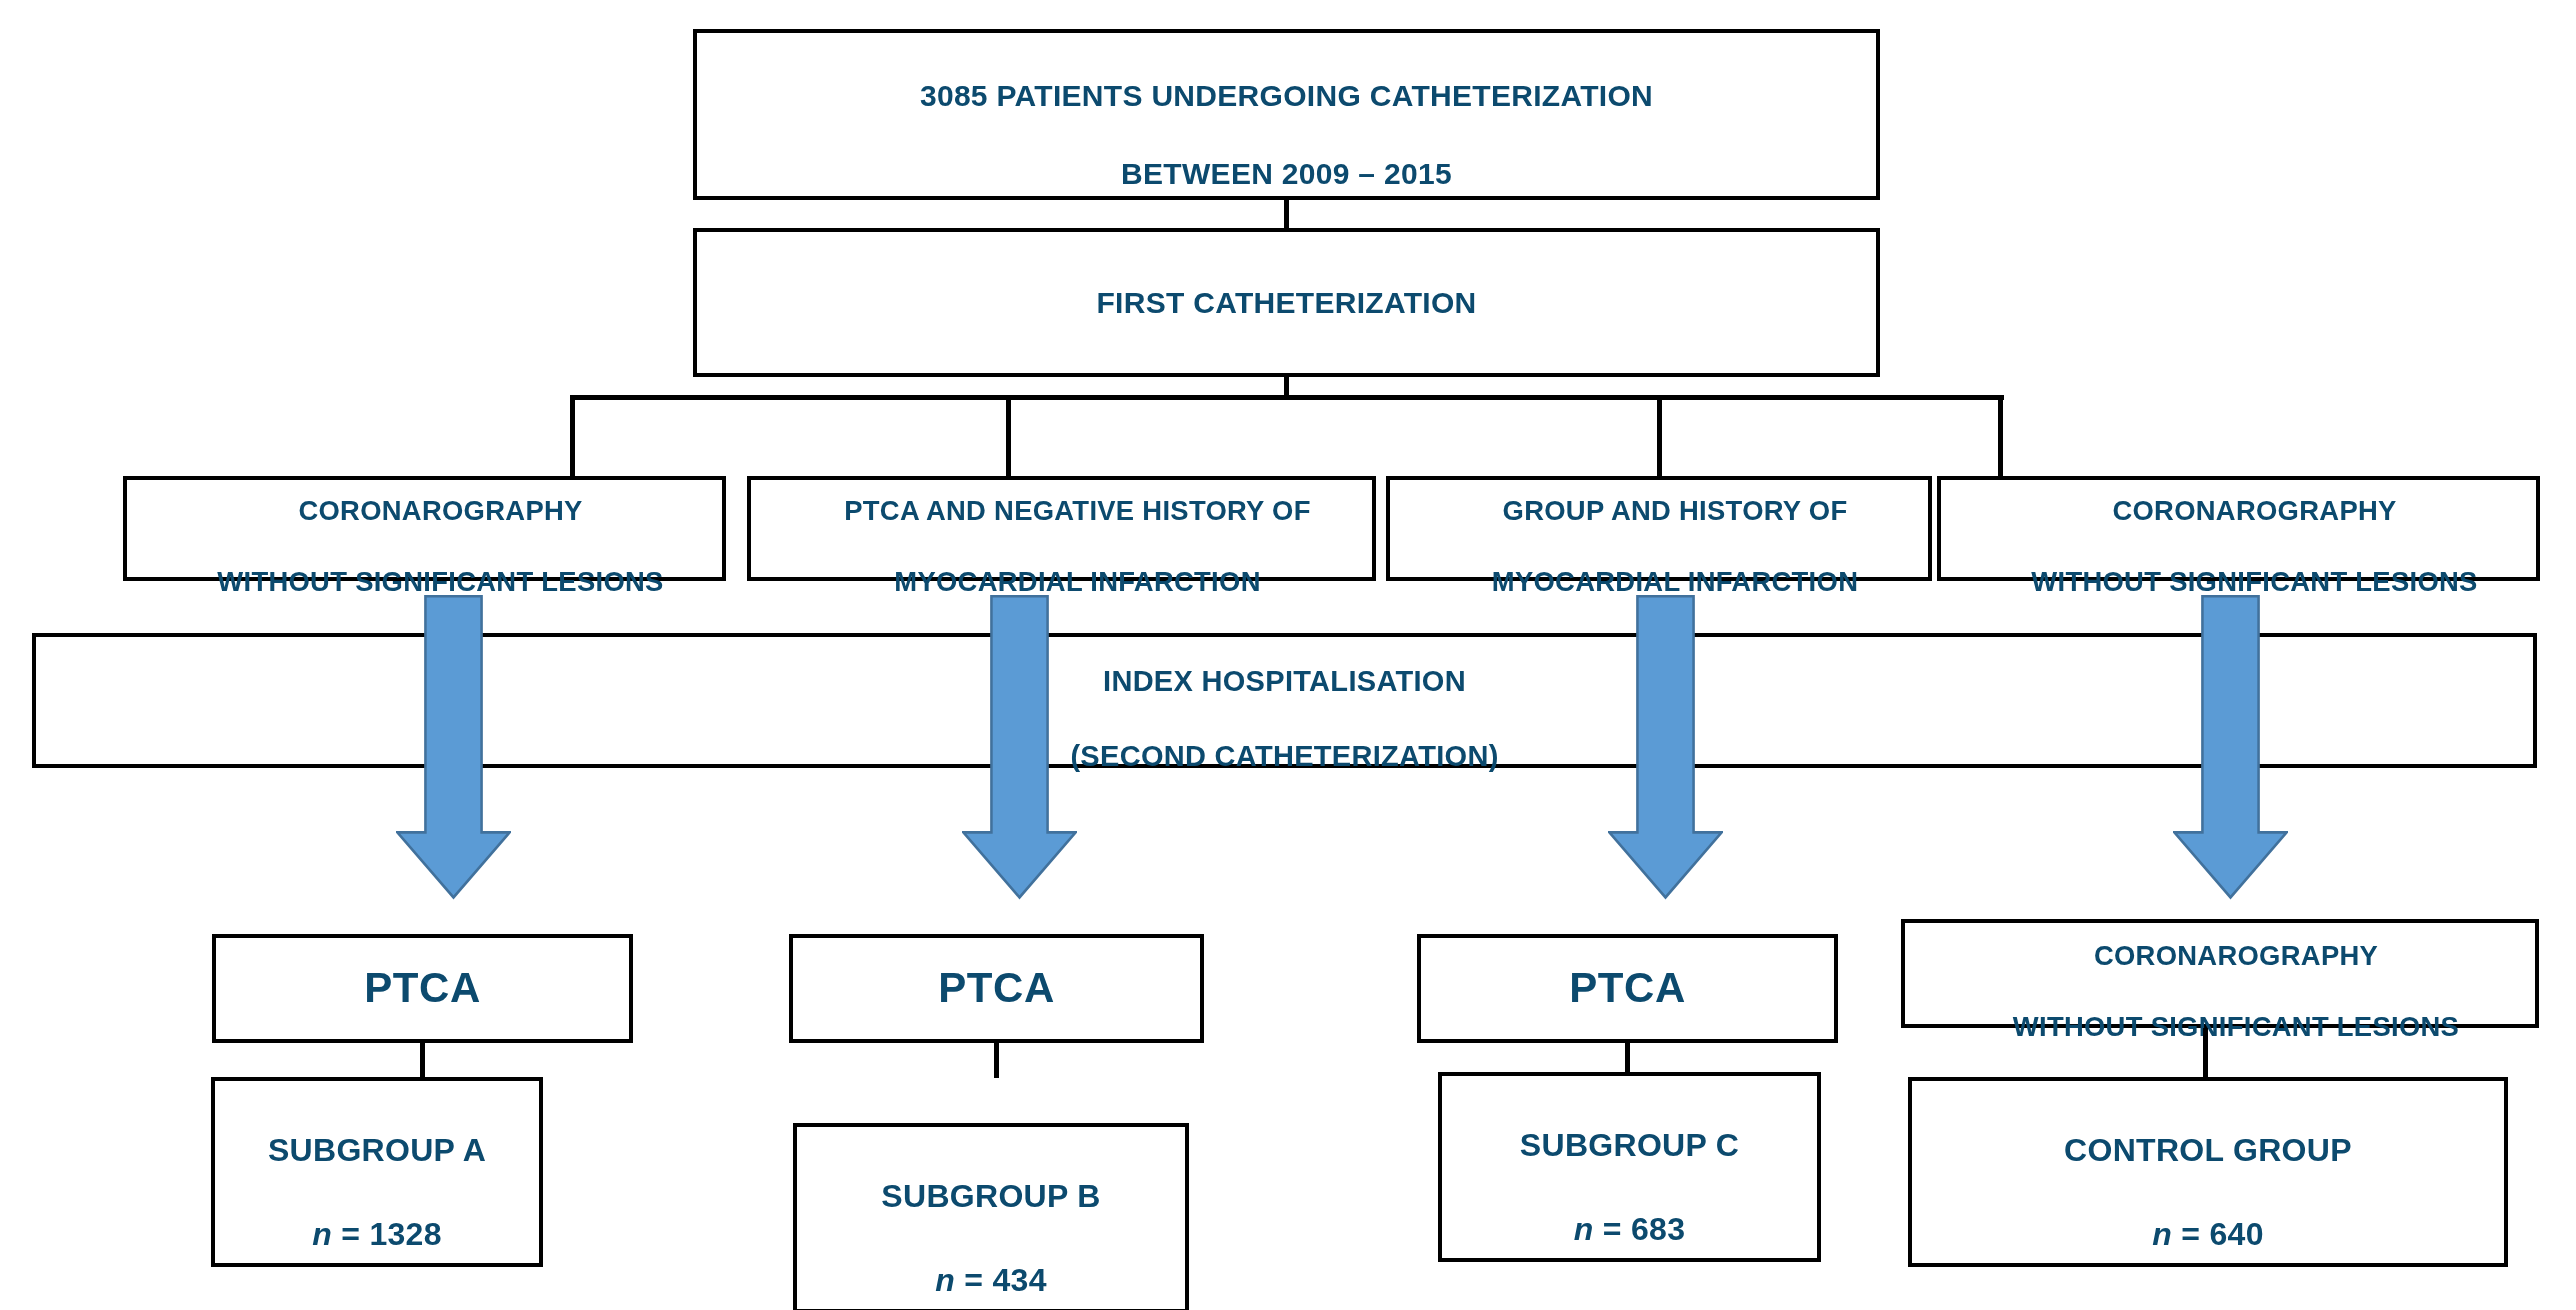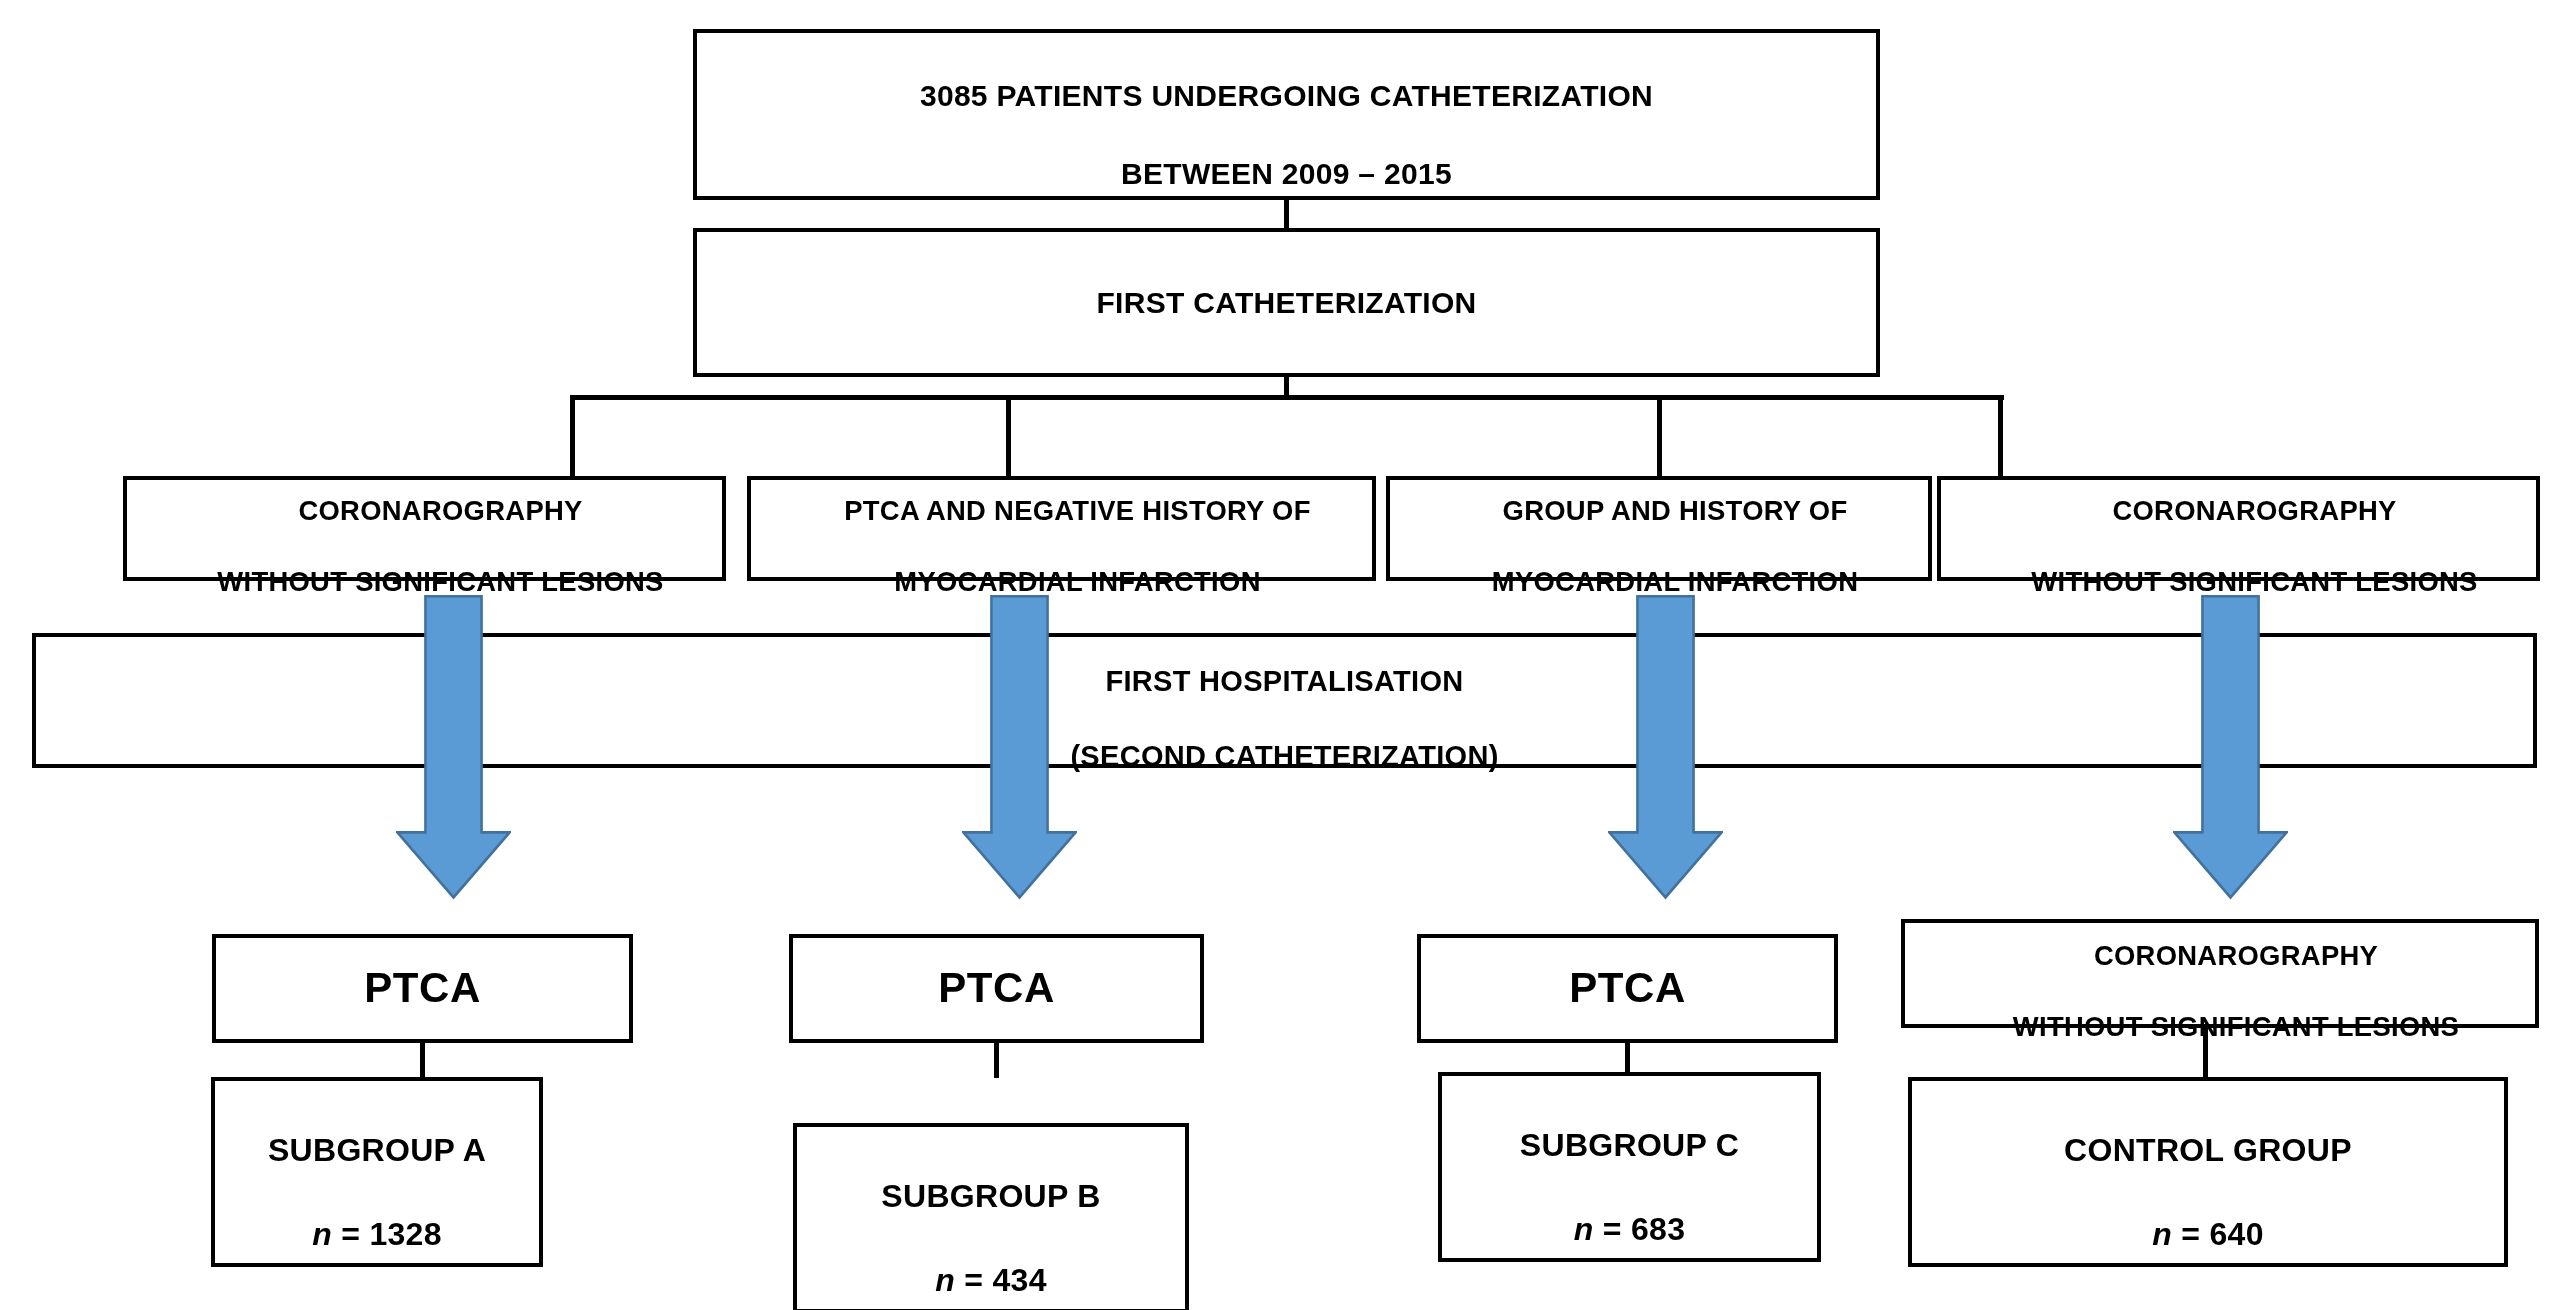--- a/index.html
+++ b/index.html
@@ -8,21 +8,21 @@
 
   .box{
     position:absolute;
     box-sizing:border-box;
     background:#ffffff;
     border:4.5px solid #000000;
     display:flex;
     align-items:center;
     justify-content:center;
     text-align:center;
-    color:#000000;
+    color:#0c4a6e;
     line-height:1.30;
     letter-spacing:0.3px;
   }
   .box .txt{display:block;width:100%;white-space:pre-line;}
 
   .t-lg{font-size:30px;font-weight:600;}
   .t-md{font-size:29px;font-weight:600;}
   .t-sm{font-size:27.4px;font-weight:600;padding-left:32px;}
   .t-ptca{font-size:42px;font-weight:700;letter-spacing:0.6px;}
   .t-sub{font-size:32px;font-weight:600;}
@@ -86,21 +86,21 @@
 
   <div class="box t-sm" style="left:1937px;top:476px;width:603px;height:105px;">
     <span class="txt">
       <span>CORONAROGRAPHY</span><br>
       <span>WITHOUT SIGNIFICANT LESIONS</span>
     </span>
   </div>
 
   <div class="box t-md" style="left:32px;top:633px;width:2505px;height:135px;">
     <span class="txt">
-      <span>FIRST  HOSPITALISATION</span><br>
+      <span>INDEX  HOSPITALISATION</span><br>
       <span>(SECOND CATHETERIZATION)</span>
     </span>
   </div>
 
   <div class="arrow" style="left:396px;top:595px;">
     <svg width="115" height="305" viewBox="0 0 180 478" xmlns="http://www.w3.org/2000/svg">
       <polygon points="46,2 134,2 134,372 178,372 90,474 2,372 46,372" fill="#5B9BD5" stroke="#41719C" stroke-width="4"></polygon>
     </svg>
   </div>
 

